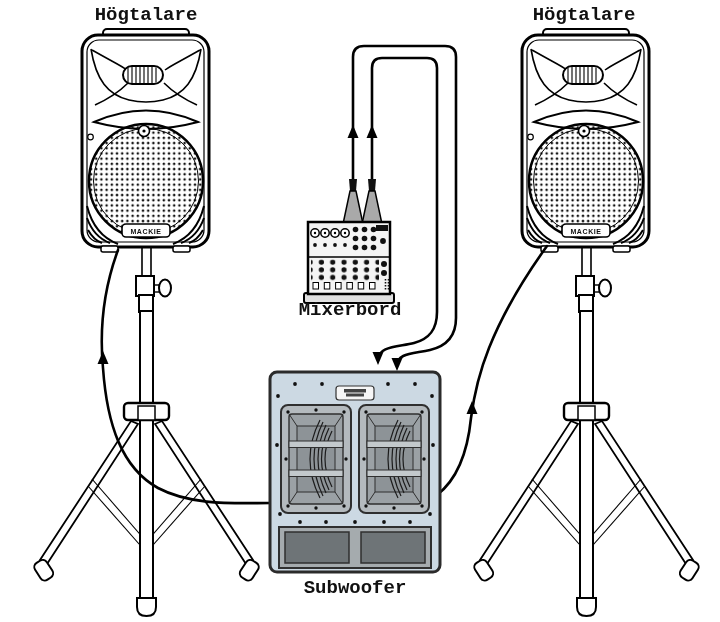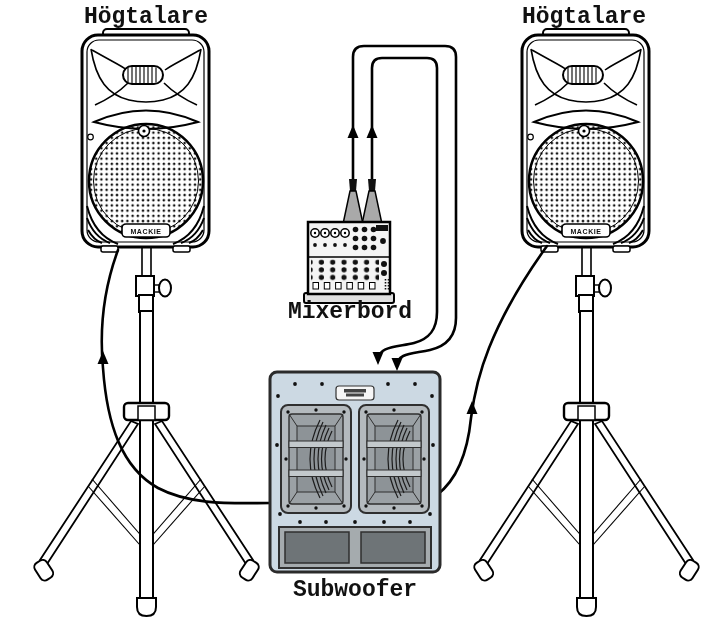--- a/index.html
+++ b/index.html
@@ -1,18 +1,18 @@
 <!DOCTYPE html>
 <html><head>
 <meta charset="utf-8">
 <style>
   html,body{margin:0;padding:0;background:#fff;}
   #canvas{position:relative;width:720px;height:622px;background:#fff;overflow:hidden;
           font-family:"Liberation Mono",monospace;}
-  .dlabel{position:absolute;text-align:center;font-weight:bold;font-size:23px;color:#111;
+  .dlabel{position:absolute;text-align:center;font-weight:bold;font-size:19px;color:#111;
           letter-spacing:0px;white-space:nowrap;}
   svg{position:absolute;left:0;top:0;}
   svg text{font-family:"Liberation Sans",sans-serif;}
 </style>
 </head>
 <body>
 
 <div id="canvas">
 
 <svg width="720" height="622" viewBox="0 0 720 622">

